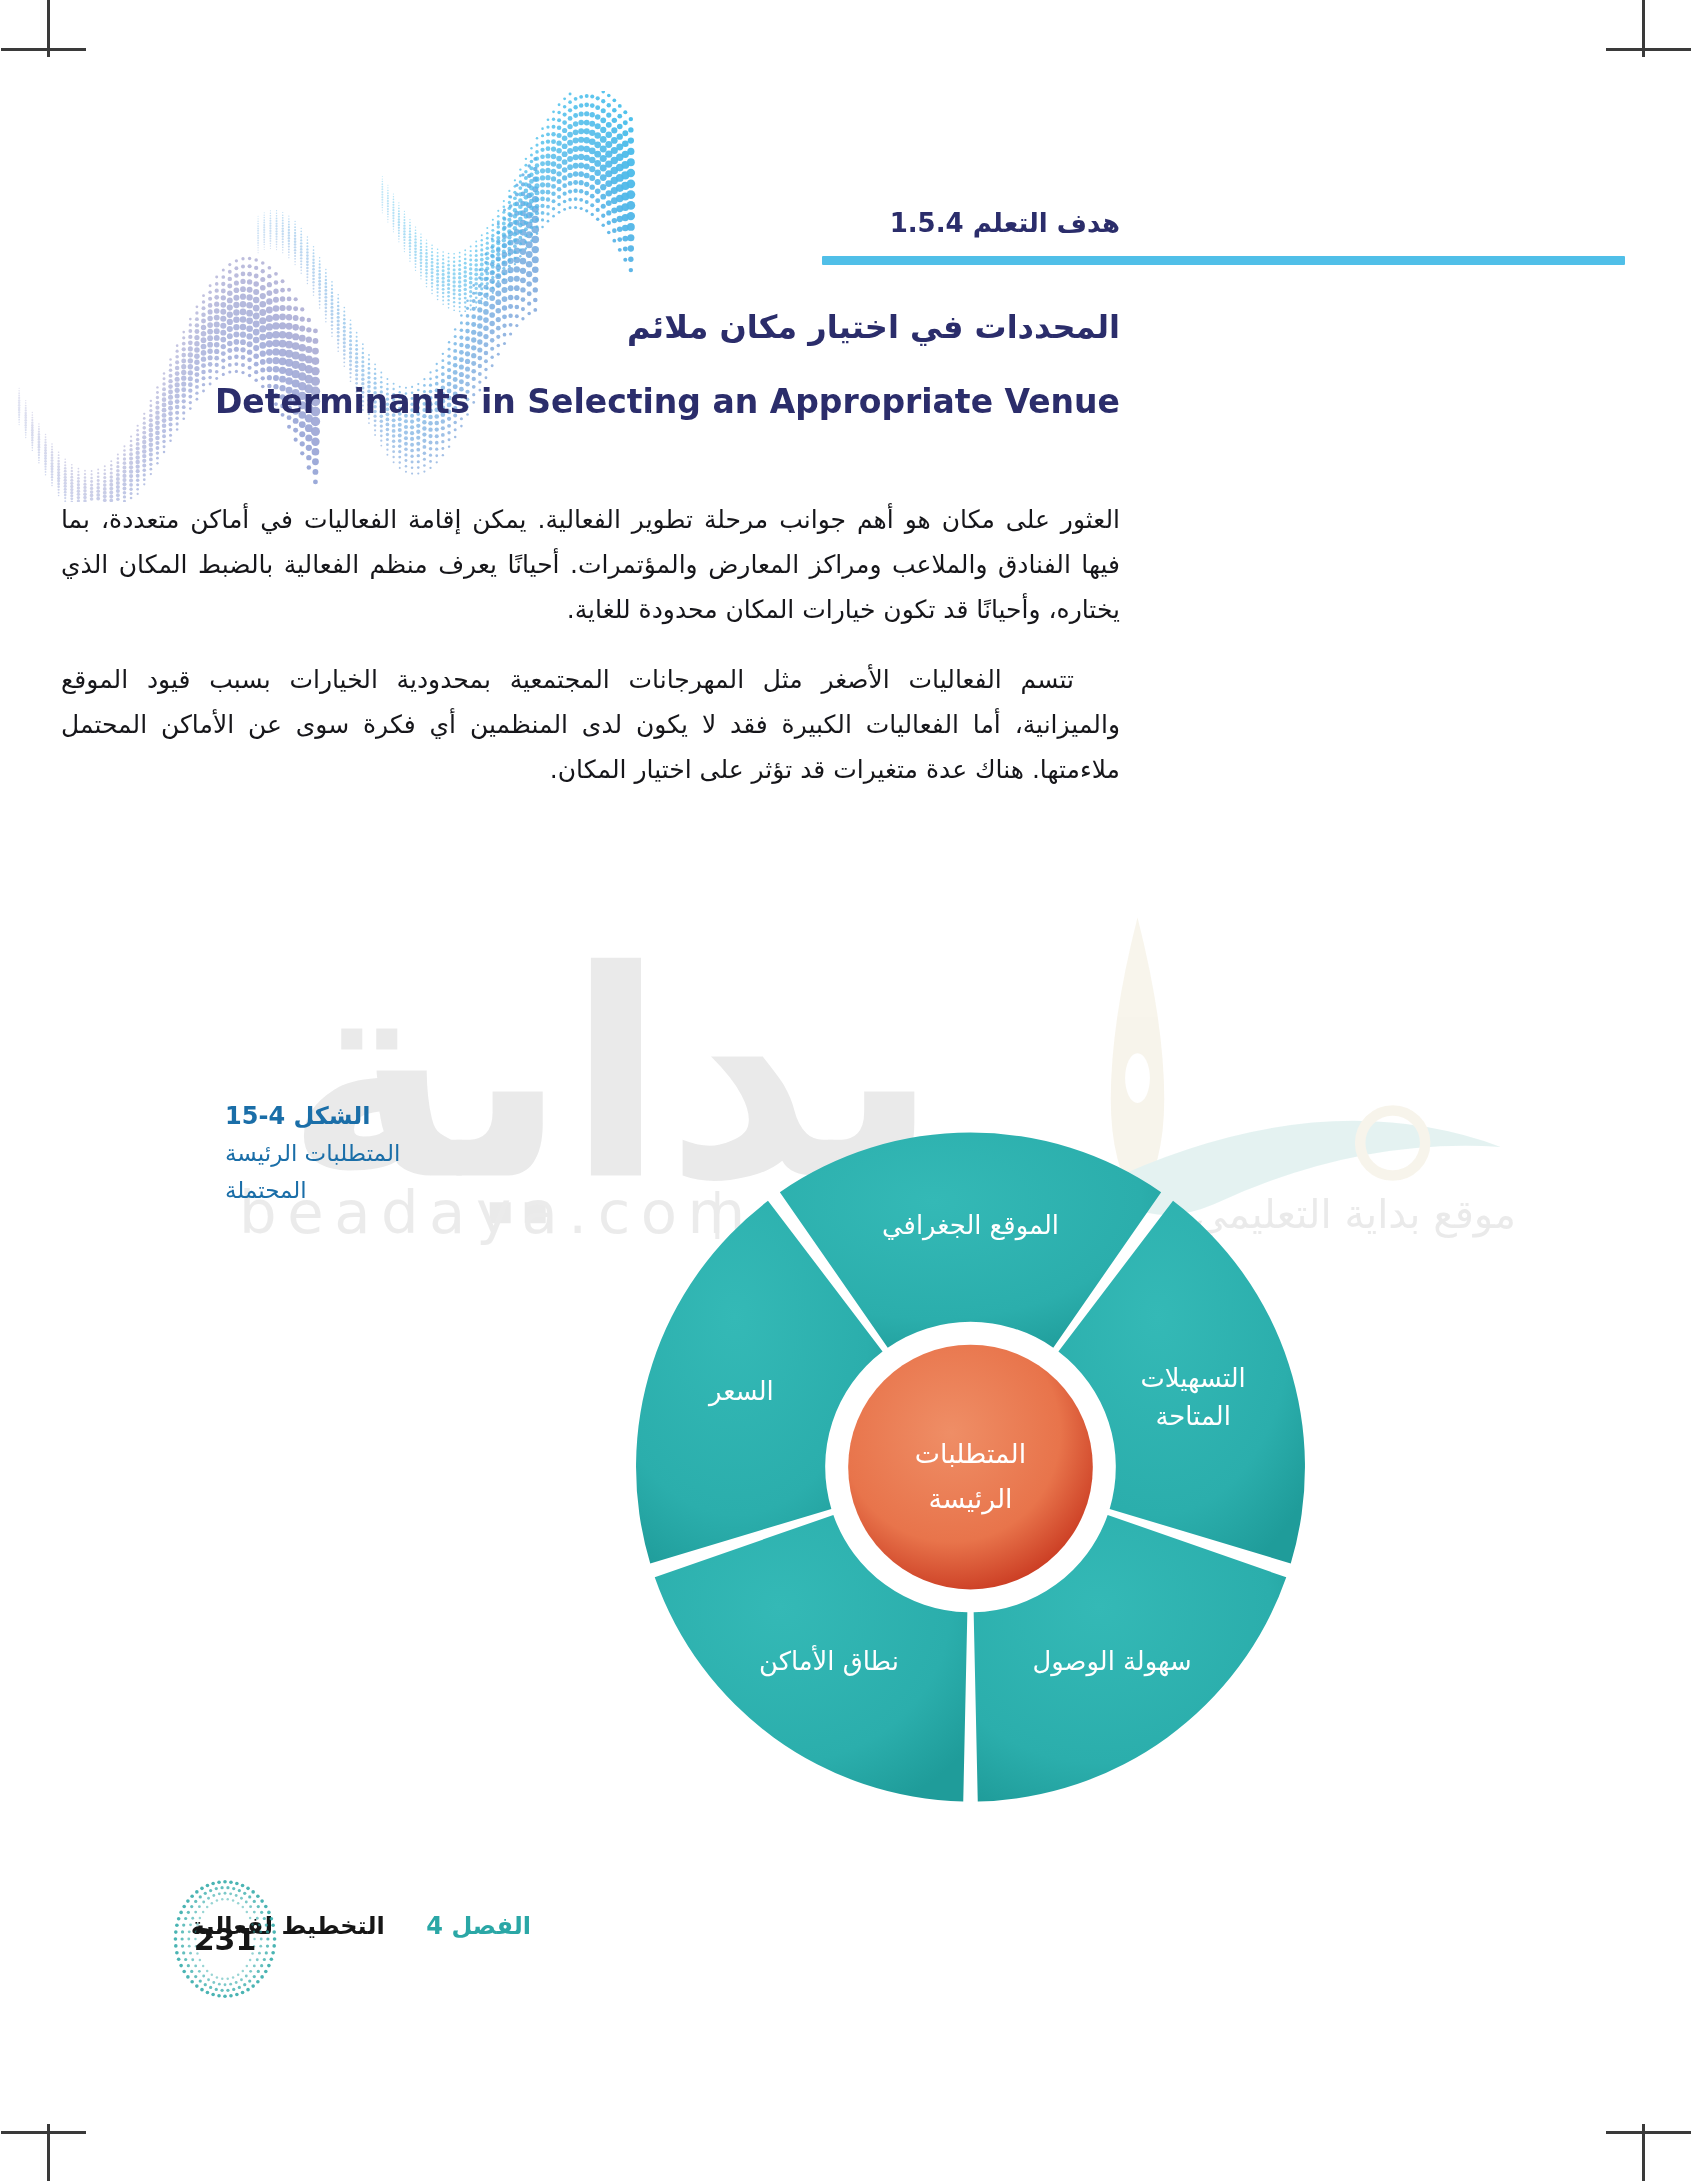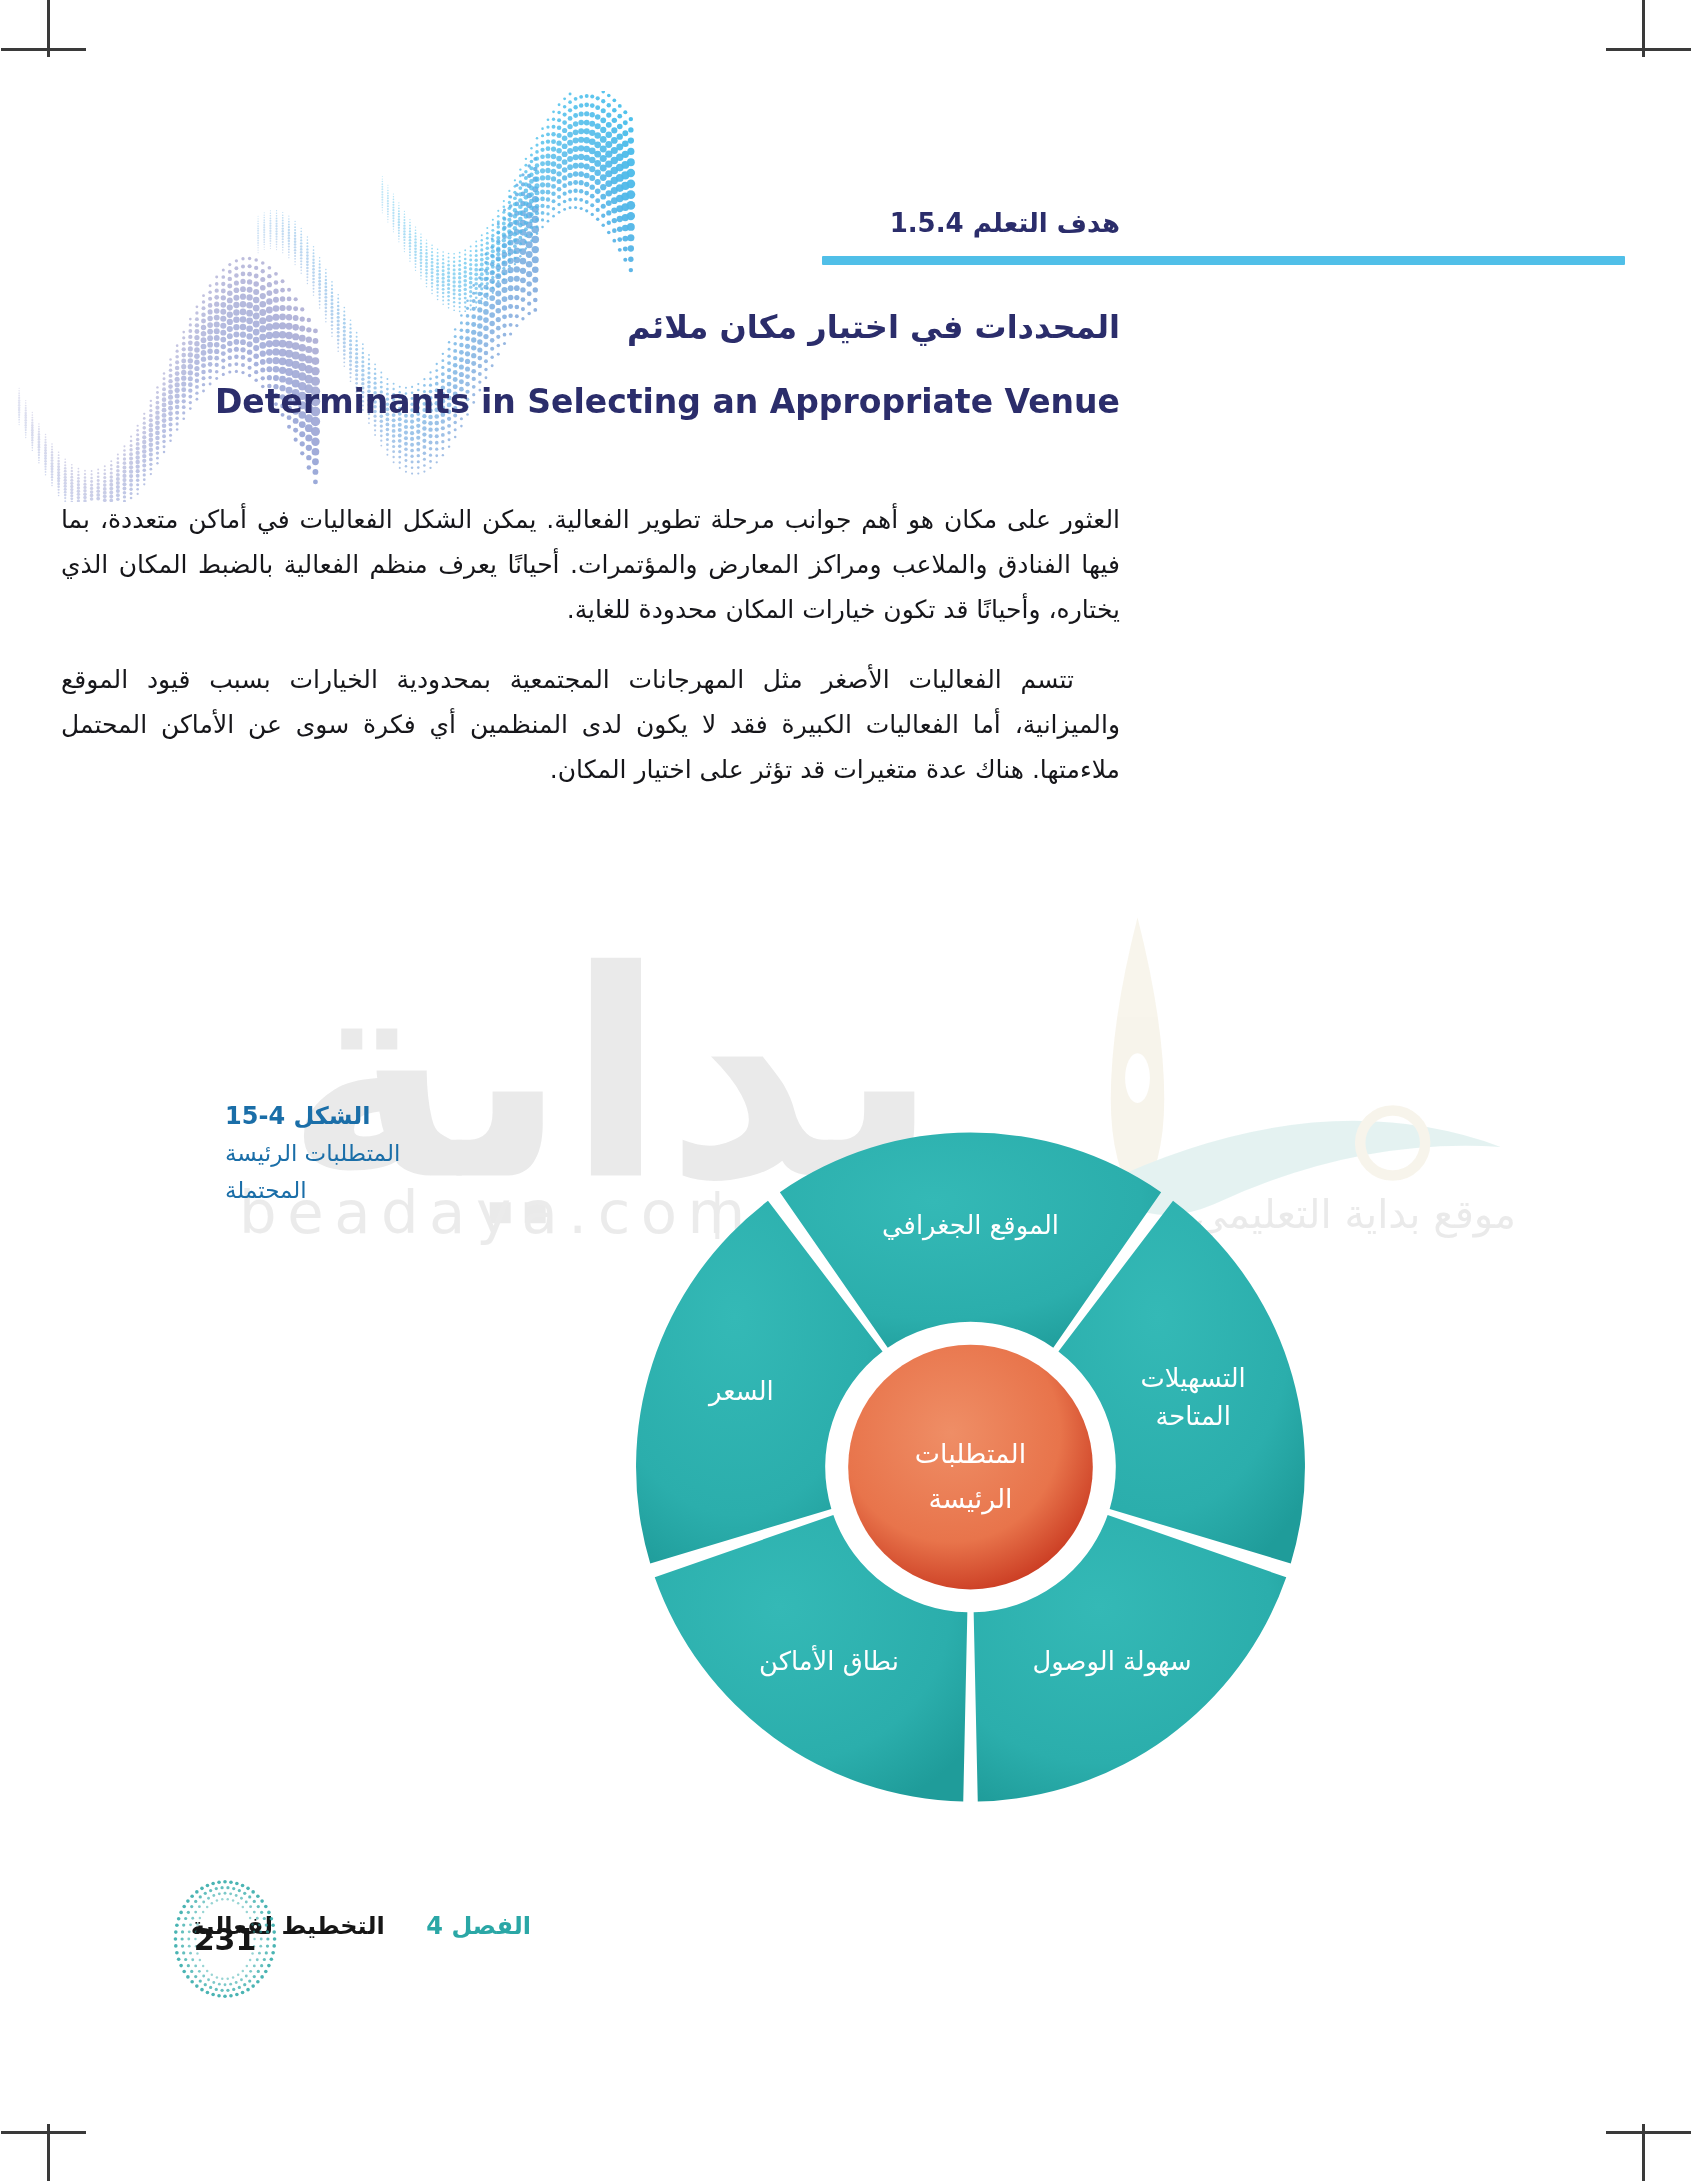--- a/index.html
+++ b/index.html
@@ -2222,21 +2222,21 @@
     <circle cx="654.2" cy="22.2" r="2.13" fill="rgb(70,190,235)" opacity="0.94"></circle>
     <circle cx="660.0" cy="29.4" r="2.31" fill="rgb(70,190,235)" opacity="0.95"></circle>
   </svg>
 
 <div class="hdr-objective">هدف التعلم 1.5.4</div>
 <div class="hdr-rule"></div>
 <div class="title-ar">المحددات في اختيار مكان ملائم</div>
 <div class="title-en">Determinants in Selecting an Appropriate Venue</div>
 
 <div class="bodycol">
-  <p>العثور على مكان هو أهم جوانب مرحلة تطوير الفعالية. يمكن الشكل الفعاليات في أماكن متعددة، بما فيها الفنادق والملاعب ومراكز المعارض والمؤتمرات. أحيانًا يعرف منظم الفعالية بالضبط المكان الذي يختاره، وأحيانًا قد تكون خيارات المكان محدودة للغاية.</p>
+  <p>العثور على مكان هو أهم جوانب مرحلة تطوير الفعالية. يمكن إقامة الفعاليات في أماكن متعددة، بما فيها الفنادق والملاعب ومراكز المعارض والمؤتمرات. أحيانًا يعرف منظم الفعالية بالضبط المكان الذي يختاره، وأحيانًا قد تكون خيارات المكان محدودة للغاية.</p>
   <p class="indent">تتسم الفعاليات الأصغر مثل المهرجانات المجتمعية بمحدودية الخيارات بسبب قيود الموقع والميزانية، أما الفعاليات الكبيرة فقد لا يكون لدى المنظمين أي فكرة سوى عن الأماكن المحتمل ملاءمتها. هناك عدة متغيرات قد تؤثر على اختيار المكان.</p>
 </div>
 
 <div class="fig-caption">
   <span class="fig-num">الشكل 4-15</span>
   <span class="fig-l1">المتطلبات الرئيسة</span>
   <span class="fig-l2">المحتملة</span>
 </div>
 
 <svg id="wheel" viewBox="0 0 850 790">

